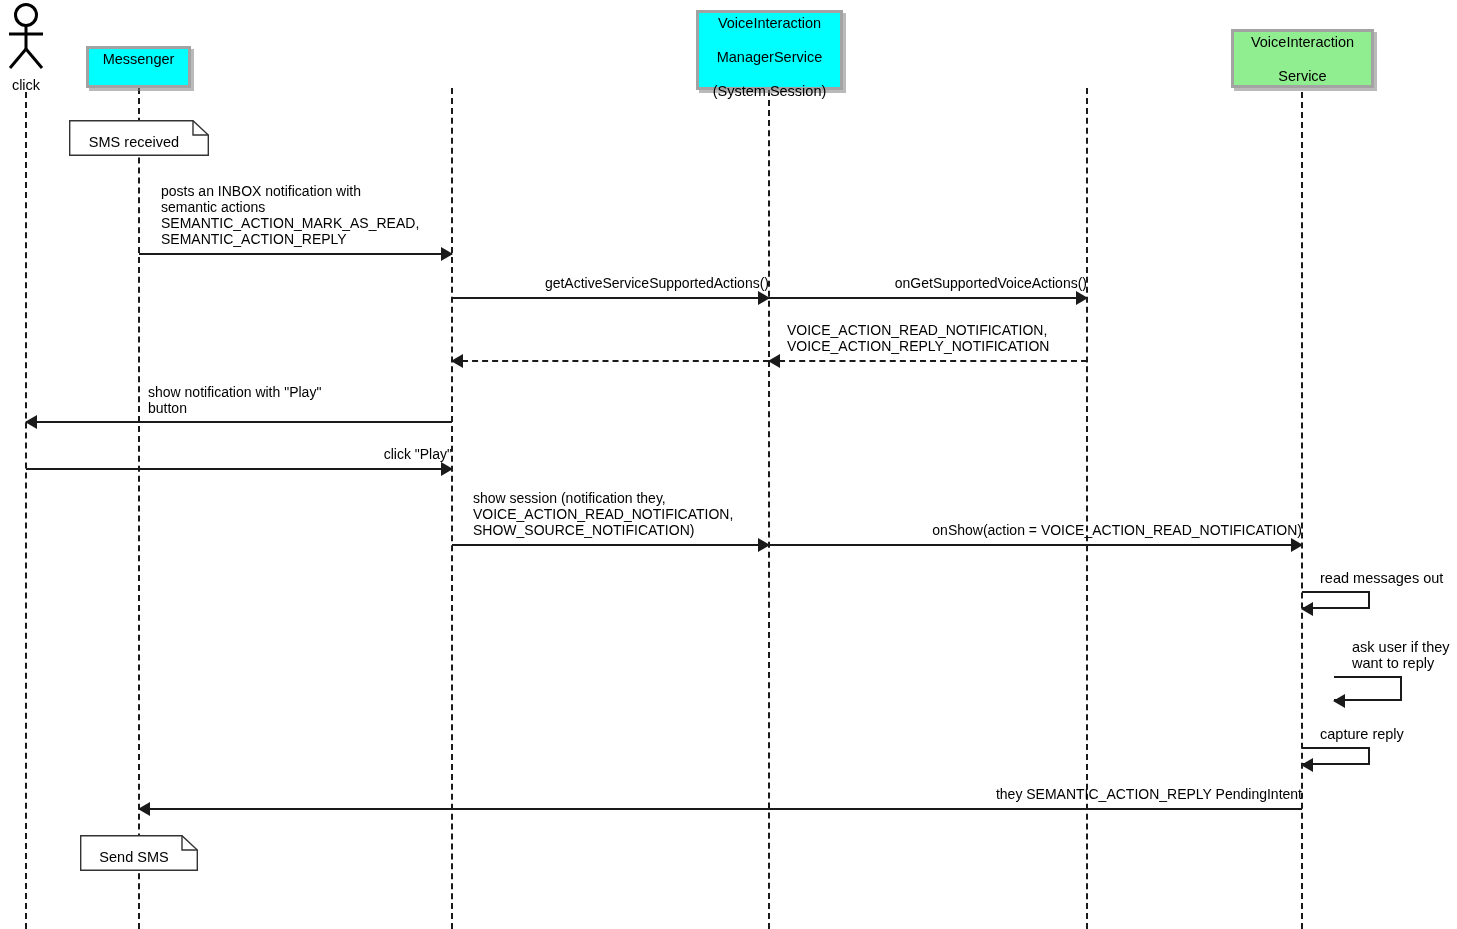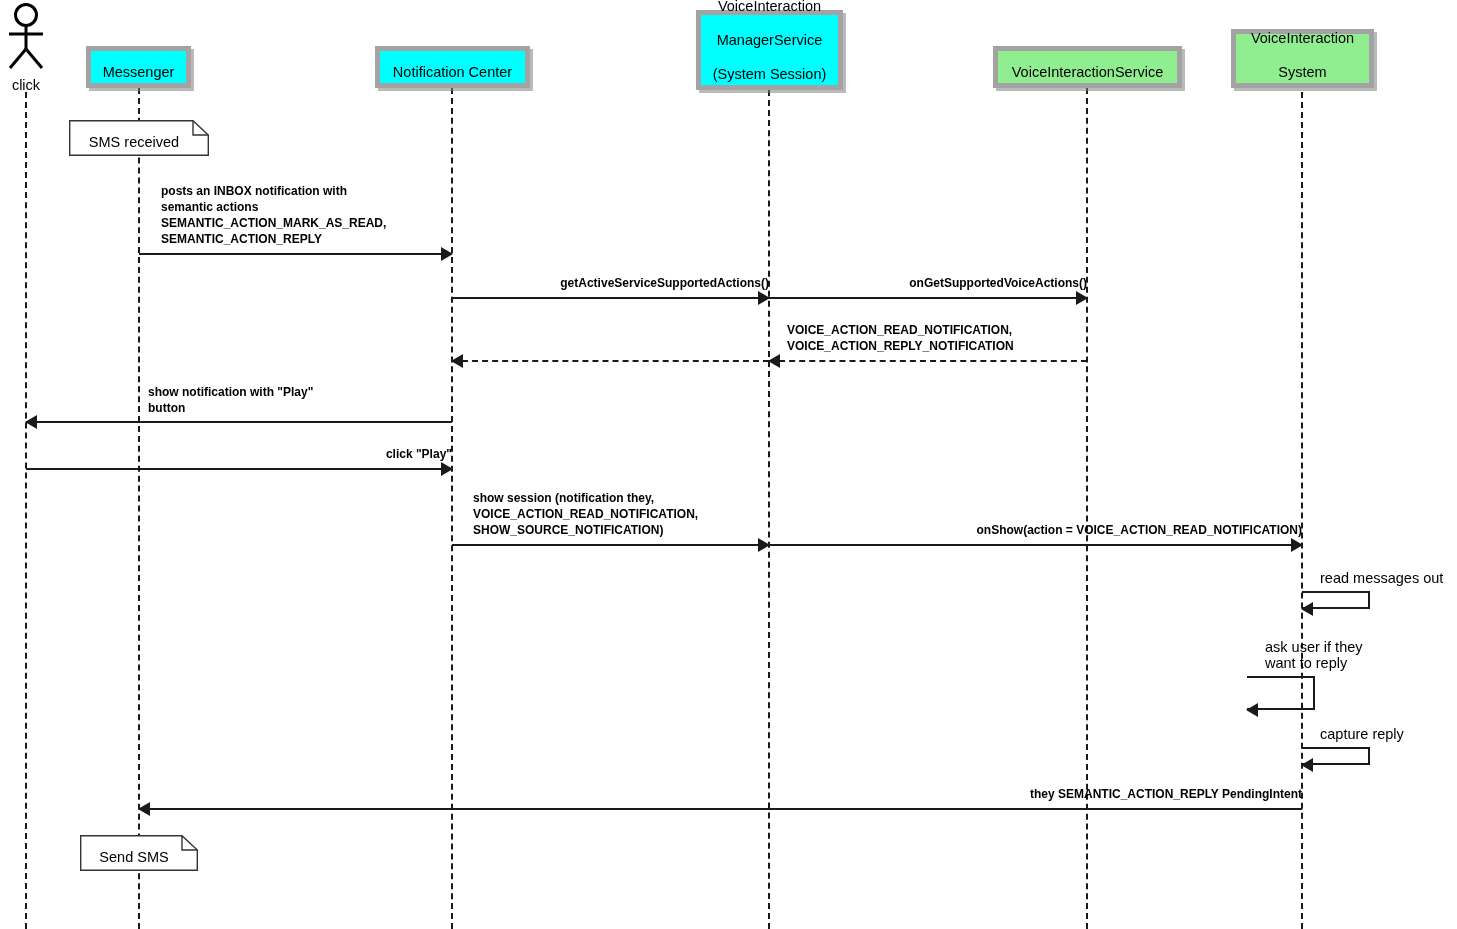--- a/index.html
+++ b/index.html
@@ -23,24 +23,24 @@
     position: absolute;
     width: 0;
     border-left: 2px dashed #1a1a1a;
     top: 0;
   }
 
   
   .participant {
     position: absolute;
     box-sizing: border-box;
-    border: 5px solid #a3a3a3;
+    border: 3px solid #a3a3a3;
     box-shadow: 3px 3px 0 rgba(130,130,130,0.55);
     display: flex;
-    align-items: flex-end;
+    align-items: flex-start;
     justify-content: center;
     text-align: center;
     font-size: 14.5px;
     line-height: 17px;
     color: #000000;
     padding: 2px 6px;
   }
   .participant.cyan { background: #00ffff; }
   .participant.green { background: #90ee90; }
   .participant span { display: block; }
@@ -108,25 +108,24 @@
   .msg.to-right .head {
     right: -1px;
     border-left: 12px solid #1a1a1a;
   }
   .msg.to-left .head {
     left: -1px;
     border-right: 12px solid #1a1a1a;
   }
   .msg .label {
     position: absolute;
-    font-size: 12px;
+    font-size: 14px;
     line-height: 16px;
     color: #000000;
     white-space: pre-line;
-    font-weight: bold;
   }
   .msg .label.center {
     left: 16px; right: 0;
     text-align: right;
   }
   .msg .label.left {
     text-align: left;
   }
 
   
@@ -189,40 +188,34 @@
       <line x1="26" y1="47" x2="10" y2="66" stroke="#000" stroke-width="3"></line>
       <line x1="26" y1="47" x2="42" y2="66" stroke="#000" stroke-width="3"></line>
     </svg>
     <div class="actor-label">click</div>
   </div>
 
   <div class="participant cyan" style="left:86px; top:46px; width:105px; height:42px;">
     <span>Messenger</span>
   </div>
 
-  <div class="participant cyan" style="left:375px; top:46px; width:155px; height:42px;">
-    <span>Notification Center</span>
-  </div>
 
   <div class="participant cyan" style="left:696px; top:10px; width:147px; height:80px;">
     <span>
       <span>VoiceInteraction</span><br>
       <span>ManagerService</span><br>
       <span>(System Session)</span>
     </span>
   </div>
 
-  <div class="participant green" style="left:993px; top:46px; width:189px; height:42px;">
-    <span>VoiceInteractionService</span>
-  </div>
 
   <div class="participant green" style="left:1231px; top:29px; width:143px; height:59px;">
     <span>
       <span>VoiceInteraction</span><br>
-      <span>System</span>
+      <span>Service</span>
     </span>
   </div>
 
   <div class="note" style="left:69px; top:120px; width:140px; height:36px;">
     <svg class="note-svg" width="140" height="36" viewBox="0 0 140 36">
       <path d="M0.7,0.7 H124 L139.3,15 V35.3 H0.7 Z" fill="#ffffff" stroke="#333" stroke-width="1.4"></path>
       <path d="M124,0.7 V15 H139.3" fill="none" stroke="#333" stroke-width="1.4"></path>
     </svg>
     <span class="note-text">SMS received</span>
   </div>
@@ -303,21 +296,21 @@
   </div>
 
   <div class="selfcall" style="left:1302px; top:591px; width:68px; height:18px;">
     <div class="sc-top"></div>
     <div class="sc-right"></div>
     <div class="sc-bot"></div>
     <div class="sc-head"></div>
     <div class="sc-label" style="top:-21px; width:200px;">read messages out</div>
   </div>
 
-  <div class="selfcall" style="left:1247px; top:676px; width:68px; height:34px;">
+  <div class="selfcall" style="left:1334px; top:676px; width:68px; height:25px;">
     <div class="sc-top"></div>
     <div class="sc-right"></div>
     <div class="sc-bot"></div>
     <div class="sc-head"></div>
     <div class="sc-label" style="top:-37px; width:200px;">ask user if they
 want to reply</div>
   </div>
 
   <div class="selfcall" style="left:1302px; top:747px; width:68px; height:18px;">
     <div class="sc-top"></div>

